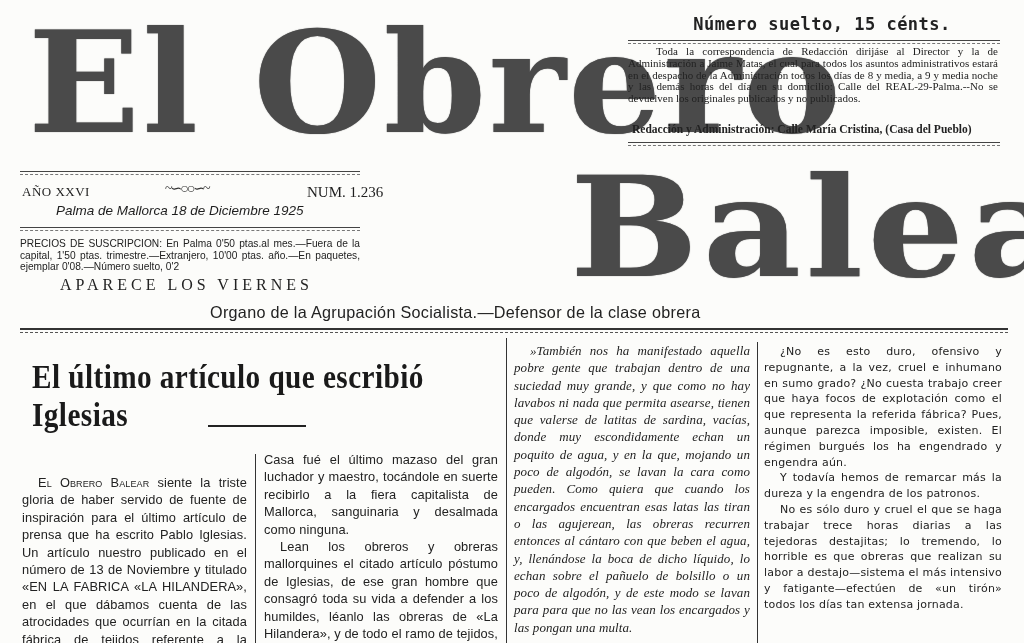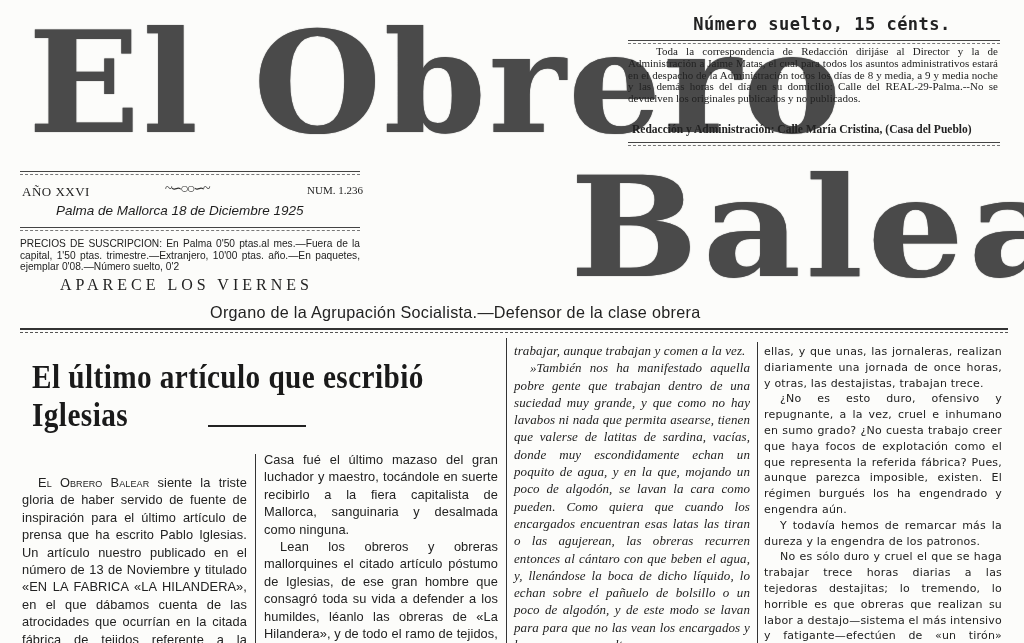--- a/index.html
+++ b/index.html
@@ -36,21 +36,21 @@
       font-size: 11px; line-height: 11.8px; text-align: justify; color: #222;
       text-indent: 28px;
     }
     .redac {
       left: 632px; top: 123px; width: 370px; font-size: 11.5px; font-weight: bold; color: #222;
     }
 
     
     .ano { left: 22px; top: 184px; font-size: 13px; letter-spacing: 0.5px; }
     .ornament { left: 165px; top: 180px; font-size: 14px; color: #333; letter-spacing: -2px; }
-    .num { left: 307px; top: 184px; font-size: 11px; }
+    .num { left: 307px; top: 184px; font-size: 15px; }
     .date { left: 56px; top: 203px; font-size: 13.5px; font-style: italic; font-family: "Liberation Sans", sans-serif; }
     .precios {
       left: 20px; top: 238px; width: 340px; font-family: "Liberation Sans", sans-serif;
       font-size: 10.2px; line-height: 11.5px; text-align: justify; color: #222;
     }
     .aparece {
       left: 60px; top: 276px; font-size: 16px; letter-spacing: 4px; color: #222;
     }
     .organo {
       left: 205px; top: 303px; font-family: "Liberation Sans", sans-serif;
@@ -114,23 +114,21 @@
 <div class="col col-1">
   <p><span class="smallcaps">El Obrero Balear</span><span> siente la triste gloria de haber servido de fuente de inspiración para el último artículo de prensa que ha escrito Pablo Iglesias. Un artículo nuestro publicado en el número de 13 de Noviembre y titulado «EN LA FABRICA «LA HILANDERA», en el que dábamos cuenta de las atrocidades que ocurrían en la citada fábrica de tejidos referente a la duración de la jornada y a las condiciones de higiene y moral a que estaban so-</span></p>
 </div>
 
 <div class="col col-2">
   <p class="noindent">Casa fué el último mazaso del gran luchador y maestro, tocándole en suerte recibirlo a la fiera capitalista de Mallorca, sanguinaria y desalmada como ninguna.</p>
   <p>Lean los obreros y obreras mallorquines el citado artículo póstumo de Iglesias, de ese gran hombre que consagró toda su vida a defender a los humildes, léanlo las obreras de «La Hilandera», y de todo el ramo de tejidos, so-</p>
 </div>
 
 <div class="col col-3">
-  <p class="noindent">trabajar, aunque trabajan y comen a la vez.</p>
   <p>»También nos ha manifestado aquella pobre gente que trabajan dentro de una suciedad muy grande, y que como no hay lavabos ni nada que permita asearse, tienen que valerse de latitas de sardina, vacías, donde muy escondidamente echan un poquito de agua, y en la que, mojando un poco de algodón, se lavan la cara como pueden. Como quiera que cuando los encargados encuentran esas latas las tiran o las agujerean, las obreras recurren entonces al cántaro con que beben el agua, y, llenándose la boca de dicho líquido, lo echan sobre el pañuelo de bolsillo o un poco de algodón, y de este modo se lavan para para que no las vean los encargados y las pongan una multa.</p>
 </div>
 
 <div class="col col-4">
-  <p class="noindent">ellas, y que unas, las jornaleras, realizan diariamente una jornada de once horas, y otras, las destajistas, trabajan trece.</p>
   <p>¿No es esto duro, ofensivo y repugnante, a la vez, cruel e inhumano en sumo grado? ¿No cuesta trabajo creer que haya focos de explotación como el que representa la referida fábrica? Pues, aunque parezca imposible, existen. El régimen burgués los ha engendrado y engendra aún.</p>
   <p>Y todavía hemos de remarcar más la dureza y la engendra de los patronos.</p>
   <p>No es sólo duro y cruel el que se haga trabajar trece horas diarias a las tejedoras destajitas; lo tremendo, lo horrible es que obreras que realizan su labor a destajo—sistema el más intensivo y fatigante—efectúen de «un tirón» todos los días tan extensa jornada.</p>
 
 </div>
 
 </body></html>

